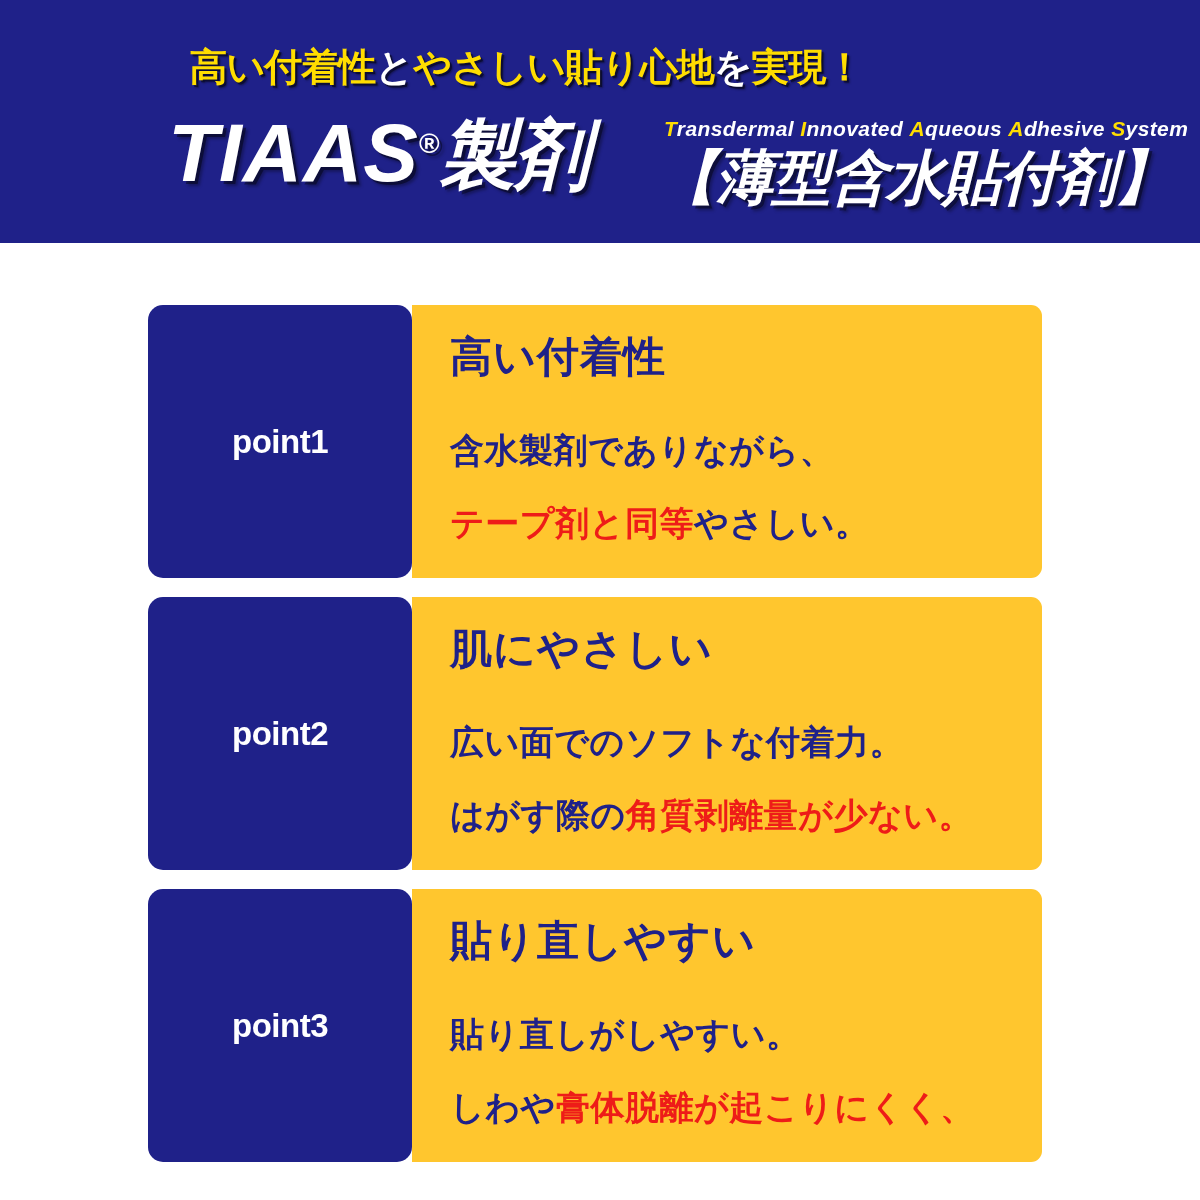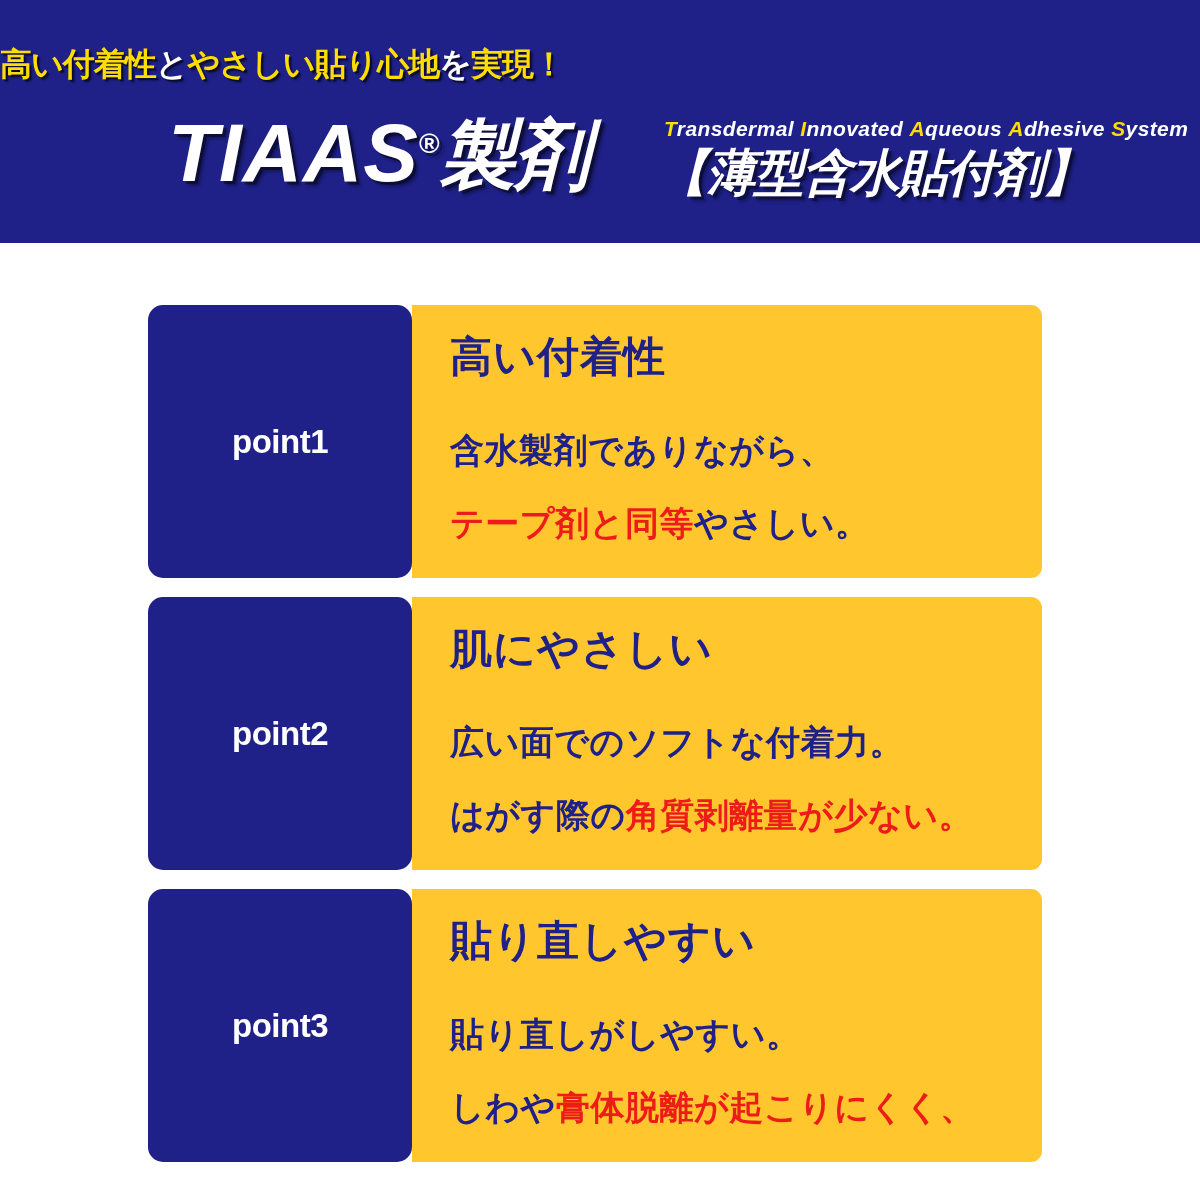--- a/index.html
+++ b/index.html
@@ -24,21 +24,22 @@
     height: 243px;
     background: #1f2189;
     overflow: hidden;
   }
 
   .banner-tagline {
     position: absolute;
     left: 0;
     top: 48px;
     width: 1052px;
-    font-size: 32px;
+    text-align: center;
+    font-size: 38px;
     font-weight: bold;
     line-height: 1;
     letter-spacing: -1px;
     white-space: nowrap;
     font-family: "DejaVu Sans", "Liberation Sans", sans-serif;
     text-shadow:
        2px 2px 0 rgba(0,0,0,0.45),
        3px 3px 2px rgba(0,0,0,0.35);
   }
   .tag-y { color: #ffdd00; }
@@ -93,21 +94,21 @@
     white-space: nowrap;
     line-height: 1;
     font-family: Liberation Sans, sans-serif;
   }
   .logo-sub .cap { color: #ffdd00; }
 
   .logo-bracket {
     position: absolute;
     left: 490px;
     top: 36px;
-    font-size: 50px;
+    font-size: 59px;
     font-weight: bold;
     font-style: italic;
     color: #ffffff;
     letter-spacing: -2px;
     white-space: nowrap;
     line-height: 1;
     font-family: "DejaVu Sans", "Liberation Sans", sans-serif;
     text-shadow:
        3px 3px 0 rgba(0,0,0,0.40),
        5px 5px 3px rgba(0,0,0,0.28);

